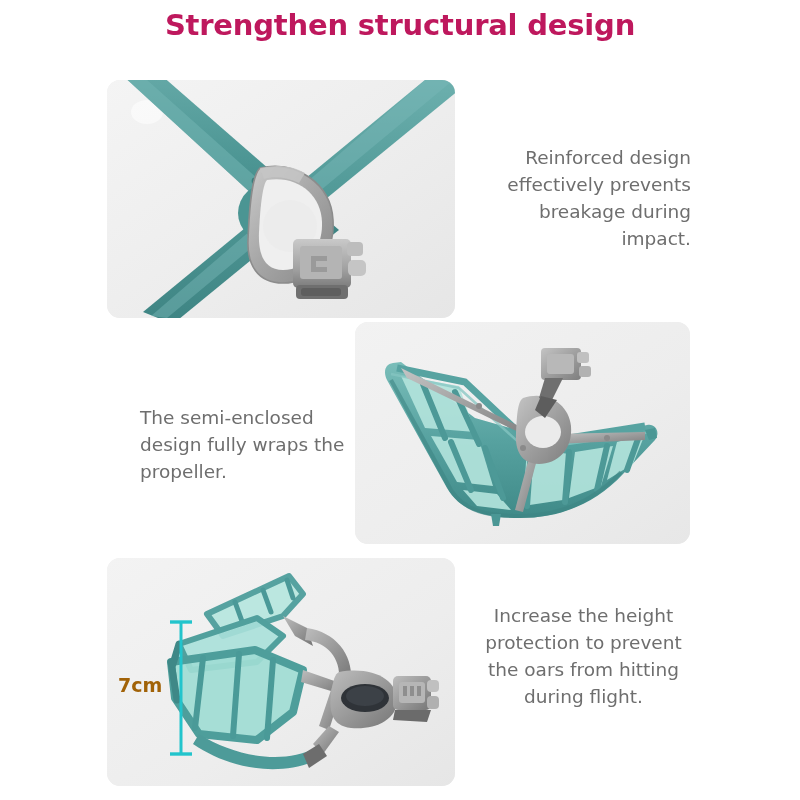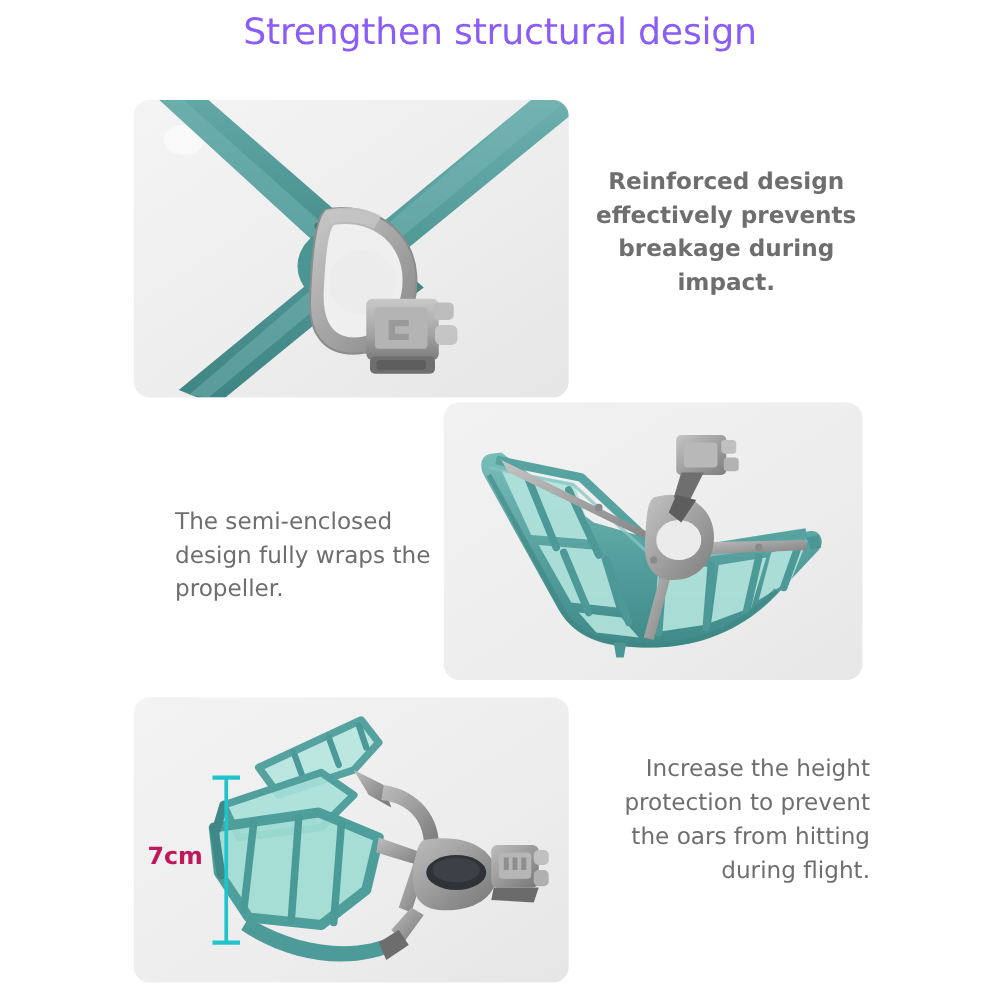--- a/index.html
+++ b/index.html
@@ -17,22 +17,22 @@
   }
 
   
   .page-title {
     position: absolute;
     left: 0;
     top: 8px;
     width: 800px;
     text-align: center;
     font-size: 29px;
-    font-weight: normal;
-    color: #8b5cf6;
+    font-weight: bold;
+    color: #be185d;
     letter-spacing: -0.2px;
   }
 
   
   .photo-panel {
     position: absolute;
     background: #efefef;
     border-radius: 13px;
     overflow: hidden;
   }
@@ -48,41 +48,41 @@
   #panel-three { left: 107px; top: 558px; width: 348px; height: 228px; }
 
   
   .caption {
     position: absolute;
     color: #6e6e6e;
     font-size: 18.5px;
     line-height: 27px;
     white-space: pre-line;
   }
-  #caption-one   { left: 471px; top: 132px; width: 220px; text-align: center; font-weight: bold; }
+  #caption-one   { left: 471px; top: 144px; width: 220px; text-align: right; }
   #caption-two   { left: 140px; top: 404px; width: 205px; text-align: left; }
-  #caption-three { left: 471px; top: 602px; width: 225px; text-align: right; }
+  #caption-three { left: 471px; top: 602px; width: 225px; text-align: center; }
 
   
   #dimension-annotation {
     position: absolute;
     left: 118px;
     top: 618px;
     width: 80px;
     height: 140px;
   }
   #dimension-annotation .dim-label {
     position: absolute;
     left: 0;
     top: 56px;
     width: 44px;
     text-align: right;
     font-size: 19px;
     font-weight: bold;
-    color: #be185d;
+    color: #a16207;
     line-height: 22px;
   }
   #dimension-annotation .dim-line {
     position: absolute;
     left: 50px;
     top: 0;
     width: 26px;
     height: 140px;
   }
 </style>

